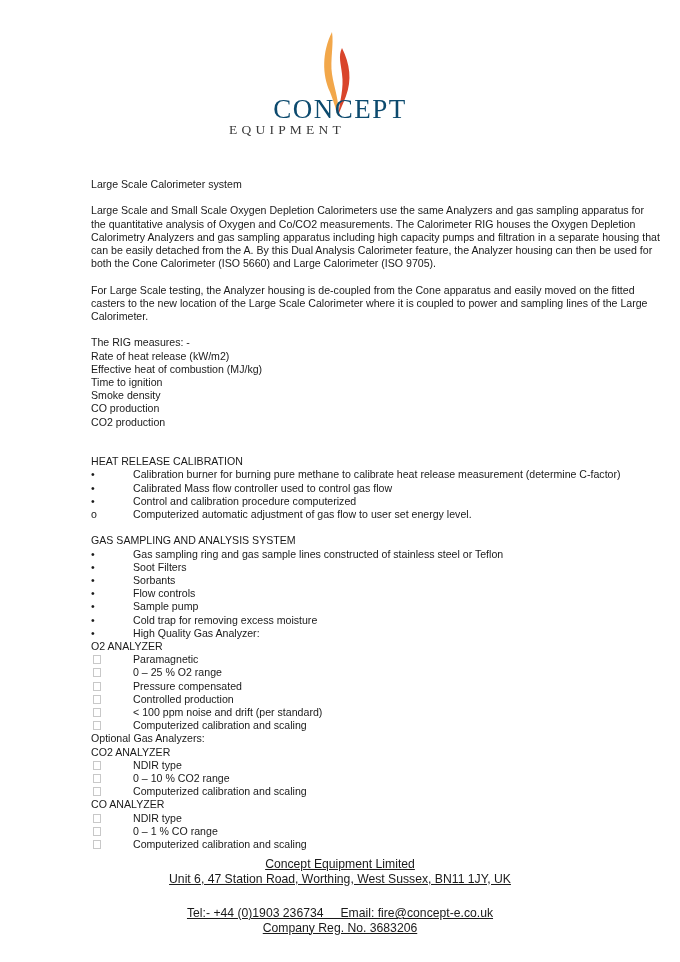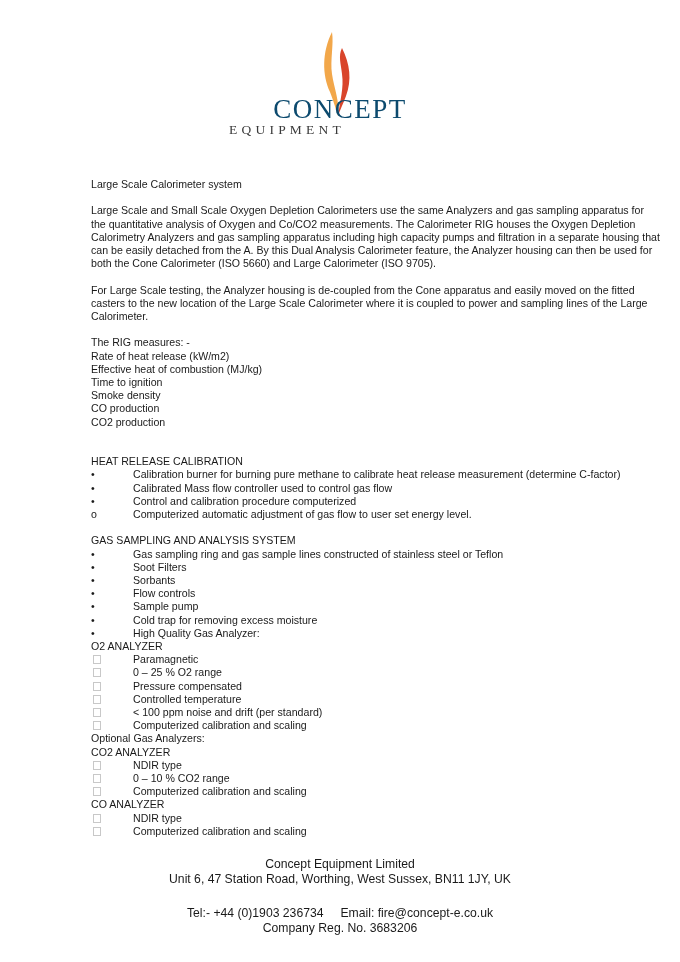--- a/index.html
+++ b/index.html
@@ -9,21 +9,21 @@
   .brand1 { position: absolute; top: 94px; left: 0; width: 680px; text-align: center;
             font-family: "Liberation Serif", serif; font-size: 27px; letter-spacing: 1.5px; color: #0c4a6e; }
   .brand2 { position: absolute; top: 122px; left: 0; width: 564px; text-align: center; padding-left: 10px; box-sizing: border-box;
             font-family: "Liberation Serif", serif; font-size: 13.5px; letter-spacing: 4.2px; color: #3a3a3a; }
   .content { position: absolute; left: 64px; top: 178px; width: 570px; line-height: 13.2px; margin-left: 27px; }
   .p { margin: 0; }
   .gap { height: 13.2px; }
   .li { display: flex; }
   .mk { width: 42px; flex: none; }
   .box { display: inline-block; width: 6px; height: 7px; border: 1px solid #c8c8c8; margin-left: 2px; vertical-align: -1px; }
-  .footer { position: absolute; left: 0; width: 680px; top: 857px; text-align: center; font-size: 12.2px; line-height: 14.5px; }
+  .footer { position: absolute; left: 0; width: 680px; top: 857px; text-align: center; font-size: 12.2px; line-height: 14.5px; text-decoration: underline; }
 </style>
 </head>
 <body>
 
 <div>
   <svg class="flame" viewBox="0 0 40 90">
     <path d="M14 2 C4 22 4 45 12 62 C16 72 18 80 20 86 C22 72 16 58 14 44 C12 30 16 14 14 2 Z" fill="#f2a74a"></path>
     <path d="M24 18 C32 34 34 50 28 66 C25 74 22 80 20 86 C22 70 26 58 24 44 C23 34 20 26 24 18 Z" fill="#d9452b"></path>
   </svg>
   <div class="brand1">CONCEPT</div>
@@ -108,21 +108,21 @@
     <div class="li">
         <span class="mk"><span class="box"></span></span>
         <span>0 – 25 % O2 range</span>
       </div>
     <div class="li">
         <span class="mk"><span class="box"></span></span>
         <span>Pressure compensated</span>
       </div>
     <div class="li">
         <span class="mk"><span class="box"></span></span>
-        <span>Controlled temperature</span>
+        <span>Controlled production</span>
       </div>
     <div class="li">
         <span class="mk"><span class="box"></span></span>
         <span>&lt; 100 ppm noise and drift (per standard)</span>
       </div>
     <div class="li">
         <span class="mk"><span class="box"></span></span>
         <span>Computerized calibration and scaling</span>
       </div>
   </div>
@@ -143,20 +143,24 @@
       </div>
   </div>
   <div>
     <div>CO ANALYZER</div>
     <div class="li">
         <span class="mk"><span class="box"></span></span>
         <span>NDIR type</span>
       </div>
     <div class="li">
         <span class="mk"><span class="box"></span></span>
+        <span>0 – 1 % CO range</span>
+      </div>
+    <div class="li">
+        <span class="mk"><span class="box"></span></span>
         <span>Computerized calibration and scaling</span>
       </div>
   </div>
 </div>
 
 <div class="footer">
   <div>Concept Equipment Limited</div>
   <div>Unit 6, 47 Station Road, Worthing, West Sussex, BN11 1JY, UK</div>
   <div style="white-space: pre; margin-top: 20px;">Tel:- +44 (0)1903 236734     Email: fire@concept-e.co.uk</div>
   <div>Company Reg. No. 3683206</div>

